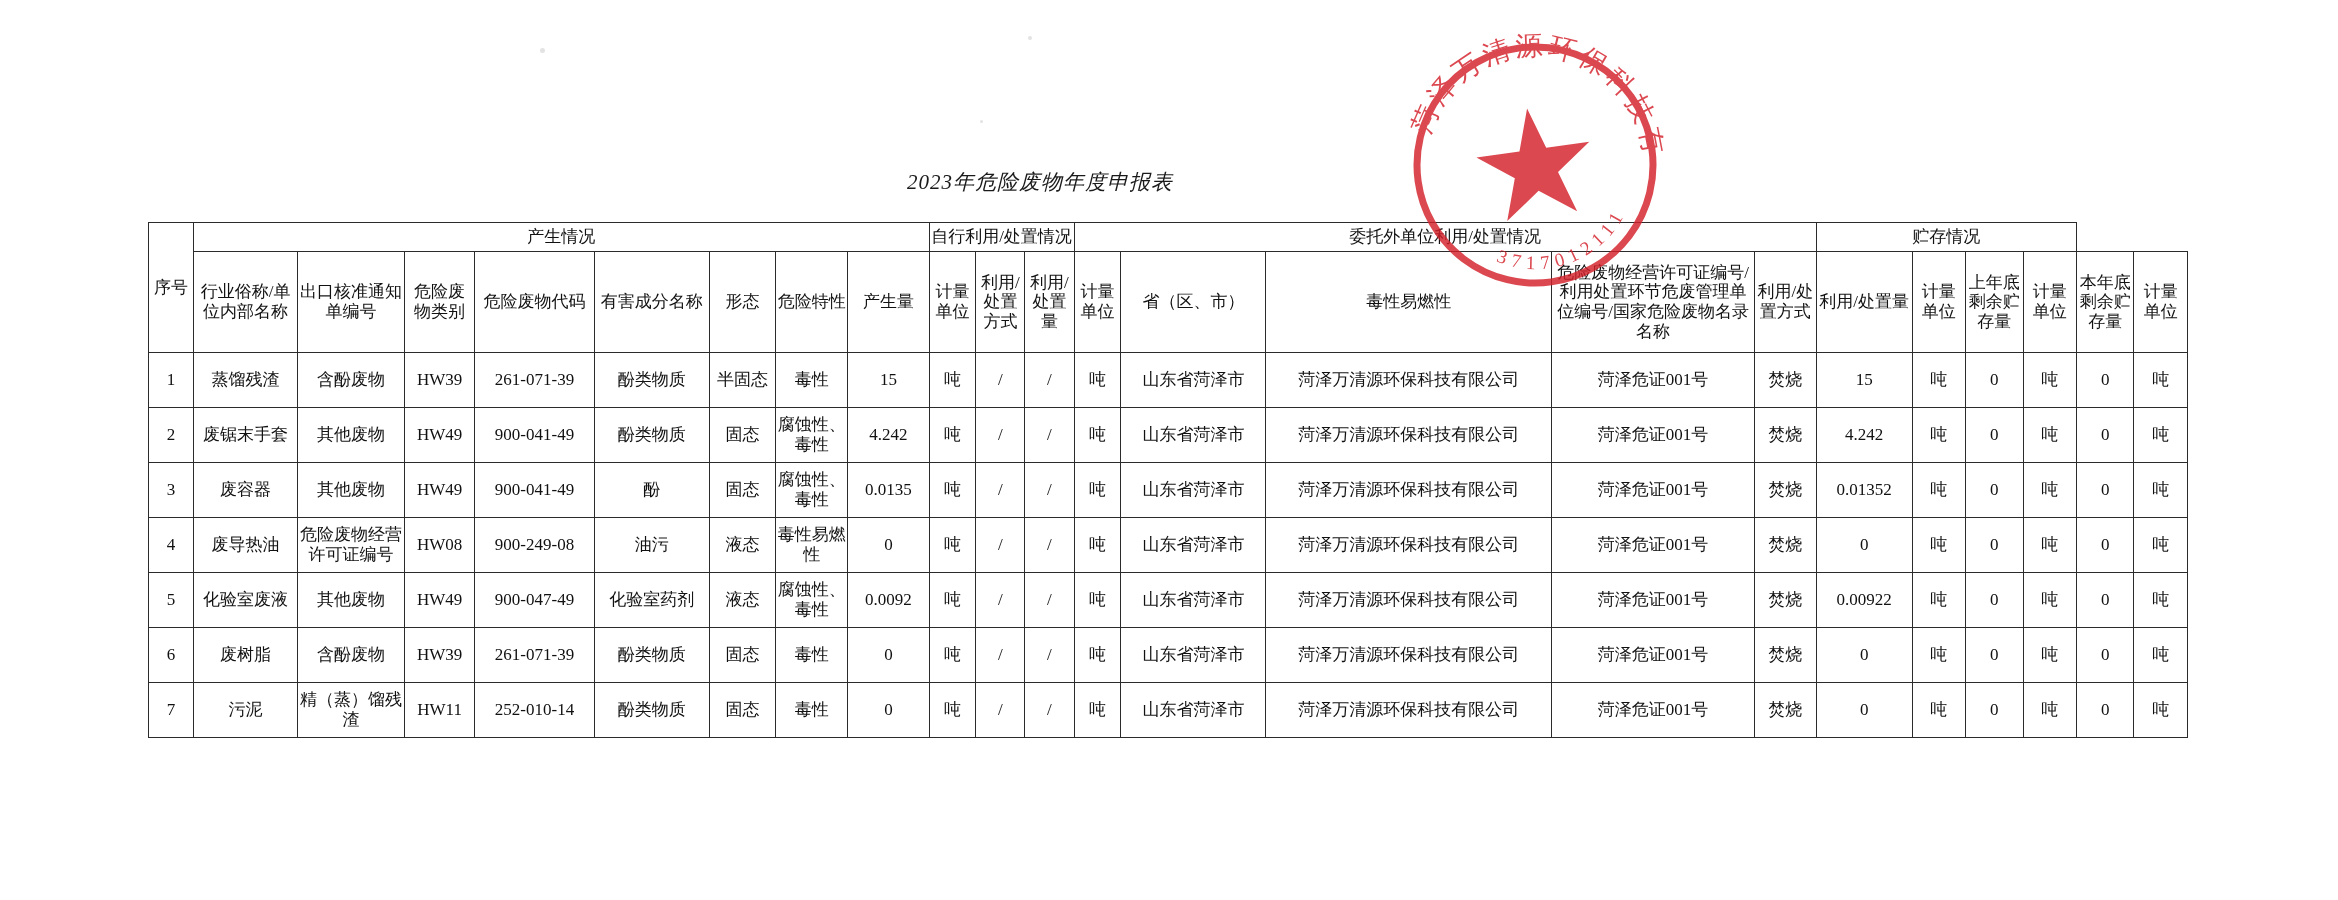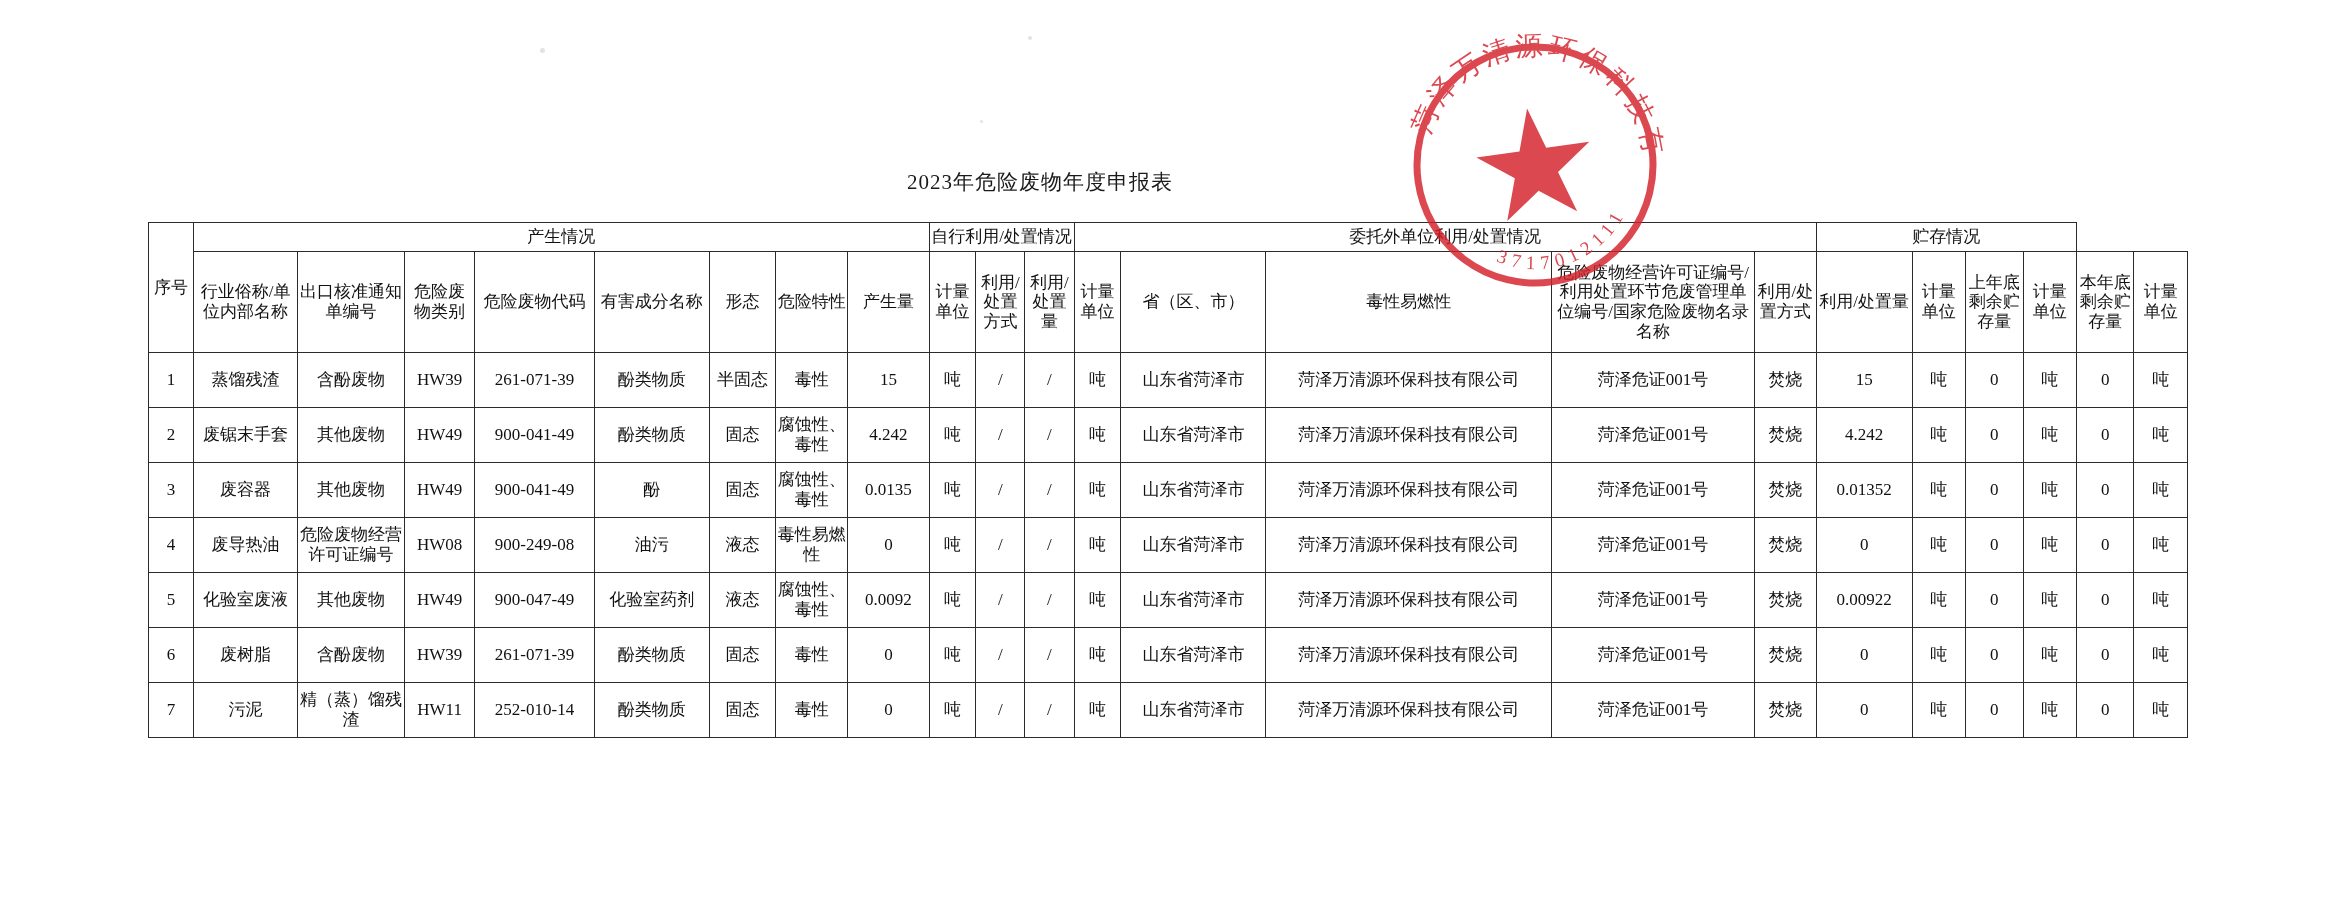--- a/index.html
+++ b/index.html
@@ -22,20 +22,21 @@
   }
   .doc-title {
     position: absolute;
     top: 168px;
     left: 0;
     width: 2080px;
     text-align: center;
     font-size: 21px;
     letter-spacing: 1px;
     color: #1a1a1a;
+    font-style: italic;
   }
   .table-wrap {
     position: absolute;
     top: 222px;
     left: 148px;
     width: 2040px;
   }
   table.rep {
     border-collapse: collapse;
     width: 2040px;

